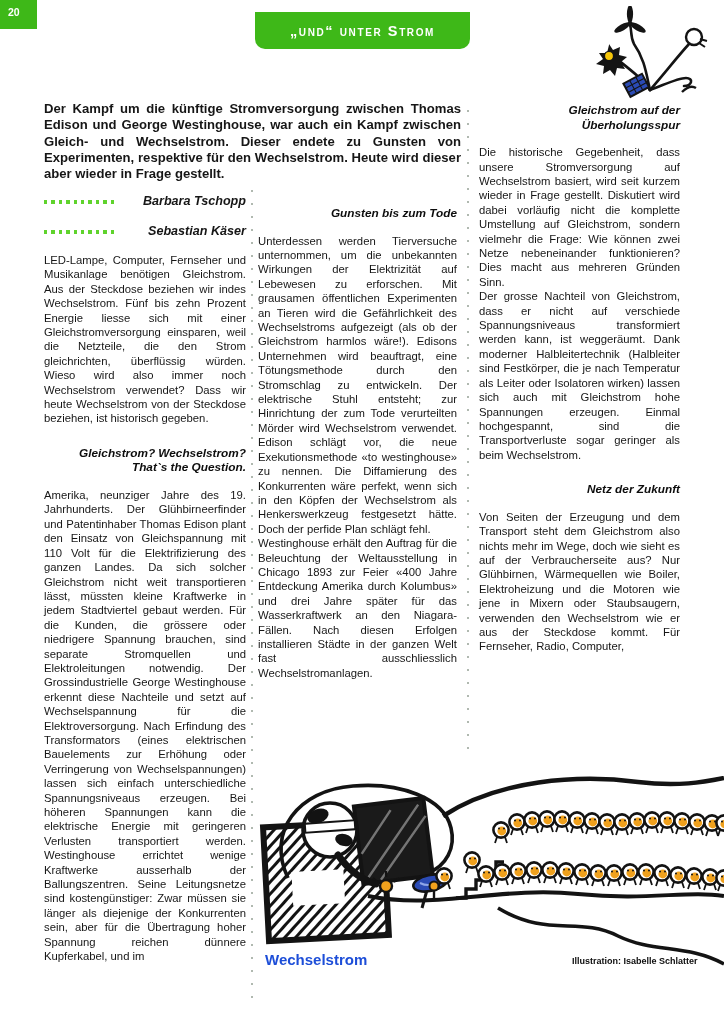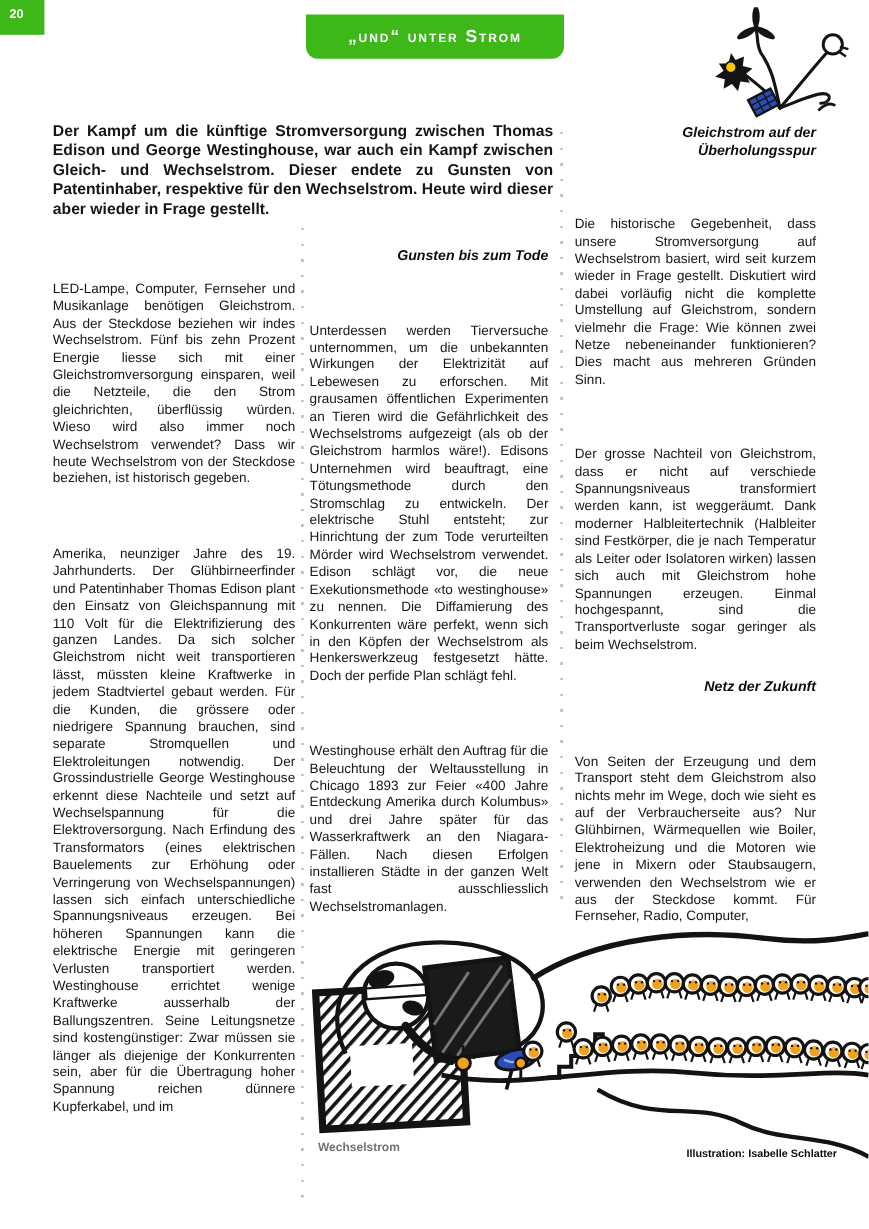--- a/index.html
+++ b/index.html
@@ -35,21 +35,21 @@
     font-size:41px; font-weight:bold; letter-spacing:-0.8px; color:#0d0d0d;
   }
   
   .lead{
     position:absolute; left:44px; top:101px; width:417px;
     font-size:13.1px; font-weight:bold; line-height:16.3px;
     text-align:justify; hyphens:auto; -webkit-hyphens:auto;
   }
   
   .col{ position:absolute; font-size:11.3px; line-height:14.4px; }
-  .col p{ text-align:justify; hyphens:auto;margin-top:48px; -webkit-hyphens:auto; }
+  .col p{ text-align:justify; hyphens:auto; -webkit-hyphens:auto; }
   .col1{ left:44px;  top:186px; width:202px; }
   .col2{ left:258px; top:186px; width:199px; }
   .col3{ left:479px; top:101px; width:201px; }
   .subhead{
     font-size:11.8px; font-style:italic; font-weight:bold;
     padding-left:6px; margin:20px 0 13px; line-height:14.6px; color:#0d0d0d;text-align:right;
   }
   .col3 .subhead:first-child{ margin-top:2px; }
   .indented{ text-indent:15px; }
   
@@ -64,21 +64,21 @@
   .gutter{
     position:absolute; width:2px; opacity:.55;
     background:repeating-linear-gradient(to bottom, #6f7f6f 0 2px, transparent 2px 13px);
   }
   .gutter-1{ left:251px; top:190px; height:808px; }
   .gutter-2{ left:467px; top:110px; height:646px; }
   
   .bottom-illo{ position:absolute; left:258px; top:776px; }
   .illo-caption{
     position:absolute; left:265px; top:951px;
-    font-weight:bold; font-size:10px; color:#737373;
+    font-weight:bold; font-size:15px; color:#1d4ed8;
   }
   .illo-credit{
     position:absolute; left:552px; top:956px;
     font-weight:bold; font-size:9px; color:#0d0d0d;padding-left:20px;
   }
 </style>
 </head>
 <body>
 
 <div class="page">
@@ -112,24 +112,35 @@
       <rect x="40" y="72" width="21" height="15" fill="#2b4bb5" stroke="#141414" stroke-width="2"></rect>
       <path d="M47,72 v15 M54,72 v15 M40,77 h21 M40,82 h21" stroke="#141414" stroke-width="1.1" fill="none"></path>
     </g>
     <g>
       <circle cx="108" cy="31" r="8" fill="#fff" stroke="#141414" stroke-width="2.4"></circle>
       <path d="M113,37 l6,4 M114,33 l7,2" stroke="#141414" stroke-width="2" fill="none"></path>
     </g>
     <path d="M96,86 q8,-8 14,-4" stroke="#141414" stroke-width="2.4" fill="none"></path>
   </svg>
 
-  <p class="lead">Der Kampf um die künftige Stromversorgung zwischen Thomas Edison und George Westinghouse, war auch ein Kampf zwischen Gleich- und Wechselstrom. Dieser endete zu Gunsten von Patentinhaber, respektive für den Wechselstrom. Heute wird dieser aber wieder in Frage gestellt.</p>
+  <p class="lead">Der Kampf um die künftige Stromversorgung zwischen Thomas Edison und George Westinghouse, war auch ein Kampf zwischen Gleich- und Wechselstrom. Dieser endete zu Gunsten von Experimenten, respektive für den Wechselstrom. Heute wird dieser aber wieder in Frage gestellt.</p>
 
   <div class="col col1">
+    <div class="bylines">
+      <div class="byline">
+        <span class="byline-dots"></span>
+        <span class="author">Barbara Tschopp</span>
+      </div>
+      <div class="byline">
+        <span class="byline-dots"></span>
+        <span class="author">Sebastian Käser</span>
+      </div>
+    </div>
     <p>LED-Lampe, Computer, Fernseher und Musikanlage benötigen Gleichstrom. Aus der Steckdose beziehen wir indes Wechselstrom. Fünf bis zehn Prozent Energie liesse sich mit einer Gleichstromversorgung einsparen, weil die Netzteile, die den Strom gleichrichten, überflüssig würden. Wieso wird also immer noch Wechselstrom verwendet? Dass wir heute Wechselstrom von der Steckdose beziehen, ist historisch gegeben.</p>
+    <h3 class="subhead">Gleichstrom? Wechselstrom? That`s the Question.</h3>
     <p>Amerika, neunziger Jahre des 19. Jahrhunderts. Der Glühbirneerfinder und Patentinhaber Thomas Edison plant den Einsatz von Gleichspannung mit 110 Volt für die Elektrifizierung des ganzen Landes. Da sich solcher Gleichstrom nicht weit transportieren lässt, müssten kleine Kraftwerke in jedem Stadtviertel gebaut werden. Für die Kunden, die grössere oder niedrigere Spannung brauchen, sind separate Stromquellen und Elektroleitungen notwendig. Der Grossindustrielle George Westinghouse erkennt diese Nachteile und setzt auf Wechselspannung für die Elektroversorgung. Nach Erfindung des Transformators (eines elektrischen Bauelements zur Erhöhung oder Verringerung von Wechselspannungen) lassen sich einfach unterschiedliche Spannungsniveaus erzeugen. Bei höheren Spannungen kann die elektrische Energie mit geringeren Verlusten transportiert werden. Westinghouse errichtet wenige Kraftwerke ausserhalb der Ballungszentren. Seine Leitungsnetze sind kostengünstiger: Zwar müssen sie länger als diejenige der Konkurrenten sein, aber für die Übertragung hoher Spannung reichen dünnere Kupferkabel, und im</p>
   </div>
 
   <div class="col col2">
     <h3 class="subhead">Gunsten bis zum Tode</h3>
     <p>Unterdessen werden Tierversuche unternommen, um die unbekannten Wirkungen der Elektrizität auf Lebewesen zu erforschen. Mit grausamen öffentlichen Experimenten an Tieren wird die Gefährlichkeit des Wechselstroms aufgezeigt (als ob der Gleichstrom harmlos wäre!). Edisons Unternehmen wird beauftragt, eine Tötungsmethode durch den Stromschlag zu entwickeln. Der elektrische Stuhl entsteht; zur Hinrichtung der zum Tode verurteilten Mörder wird Wechselstrom verwendet. Edison schlägt vor, die neue Exekutionsmethode «to westinghouse» zu nennen. Die Diffamierung des Konkurrenten wäre perfekt, wenn sich in den Köpfen der Wechselstrom als Henkerswerkzeug festgesetzt hätte. Doch der perfide Plan schlägt fehl.</p>
     <p>Westinghouse erhält den Auftrag für die Beleuchtung der Weltausstellung in Chicago 1893 zur Feier «400 Jahre Entdeckung Amerika durch Kolumbus» und drei Jahre später für das Wasserkraftwerk an den Niagara-Fällen. Nach diesen Erfolgen installieren Städte in der ganzen Welt fast ausschliesslich Wechselstromanlagen.</p>
   </div>
 
   <div class="col col3">

